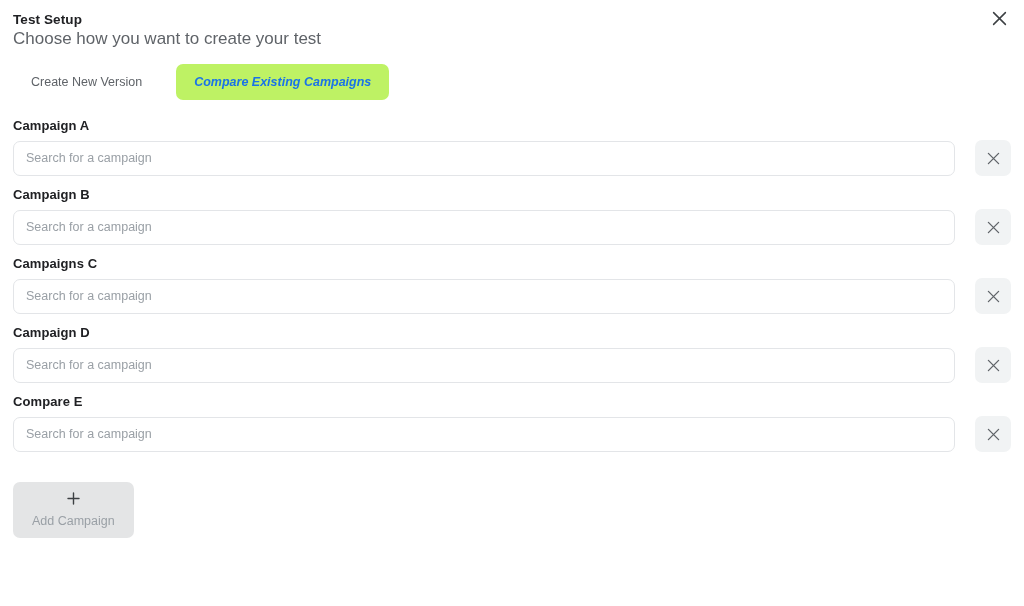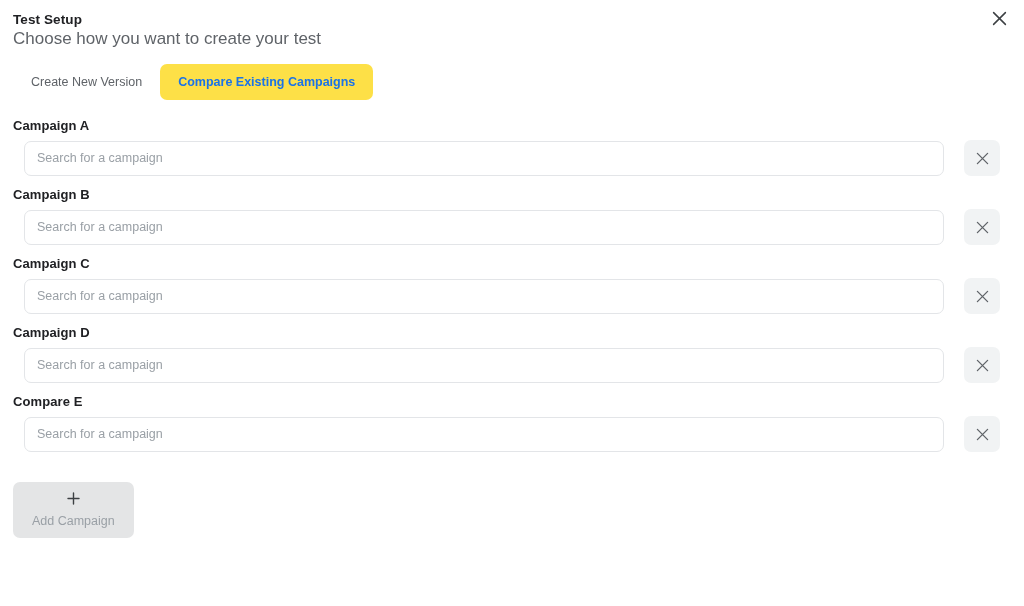--- a/index.html
+++ b/index.html
@@ -53,40 +53,41 @@
     border: none;
     cursor: pointer;
     border-radius: 4px;
   }
   .close-button svg { display: block; }
 
   
   .tabs {
     display: flex;
     align-items: flex-end;
-    gap: 0px;
+    gap: 16px;
     margin: 17px 0 0 13px;
   }
   .tab {
     font-size: 12.5px;
     line-height: 16px;
     padding: 10px 18px;
     border-radius: 7px;
     border: none;
     background: transparent;
     color: #5f6368;
     font-weight: normal;
     cursor: pointer;
     white-space: nowrap;
     font-family: "Liberation Sans", sans-serif;
   }
   .tab.active {
-    background: #fde047;
+    background: #bef264;
     color: #1a73e8;
     font-weight: bold;
+    font-style: italic;
   }
 
   
   .instruction {
     font-size: 12.5px;
     color: #3c4043;
     line-height: 17px;
     margin: 21px 0 0 13px;
   }
 
@@ -101,21 +102,21 @@
     color: #202124;
     line-height: 16px;
     margin: 0 0 6px 13px;
     letter-spacing: 0.1px;
   }
 
   .row-controls {
     display: flex;
     align-items: center;
     gap: 20px;
-    padding: 0 24px;
+    padding: 0 13px;
   }
 
   .campaign-input {
     flex: 1 1 auto;
     height: 35px;
     border: 1px solid #e3e5e8;
     border-radius: 7px;
     background: #ffffff;
     padding: 0 12px;
     font-size: 12.5px;
@@ -208,21 +209,21 @@
           <span>
             <svg width="13" height="13" viewBox="0 0 13 13" fill="none" xmlns="http://www.w3.org/2000/svg">
               <path d="M1.4 1.4 L11.6 11.6 M11.6 1.4 L1.4 11.6" stroke="#5f6368" stroke-width="1.3" stroke-linecap="round"></path>
             </svg>
           </span>
         </button>
       </div>
     </div>
 
     <div class="row-block">
-      <div class="row-label">Campaign C</div>
+      <div class="row-label">Campaigns C</div>
       <div class="row-controls">
         <input class="campaign-input" type="text" placeholder="Search for a campaign" style="">
         <button class="remove-button">
           <span>
             <svg width="13" height="13" viewBox="0 0 13 13" fill="none" xmlns="http://www.w3.org/2000/svg">
               <path d="M1.4 1.4 L11.6 11.6 M11.6 1.4 L1.4 11.6" stroke="#5f6368" stroke-width="1.3" stroke-linecap="round"></path>
             </svg>
           </span>
         </button>
       </div>

